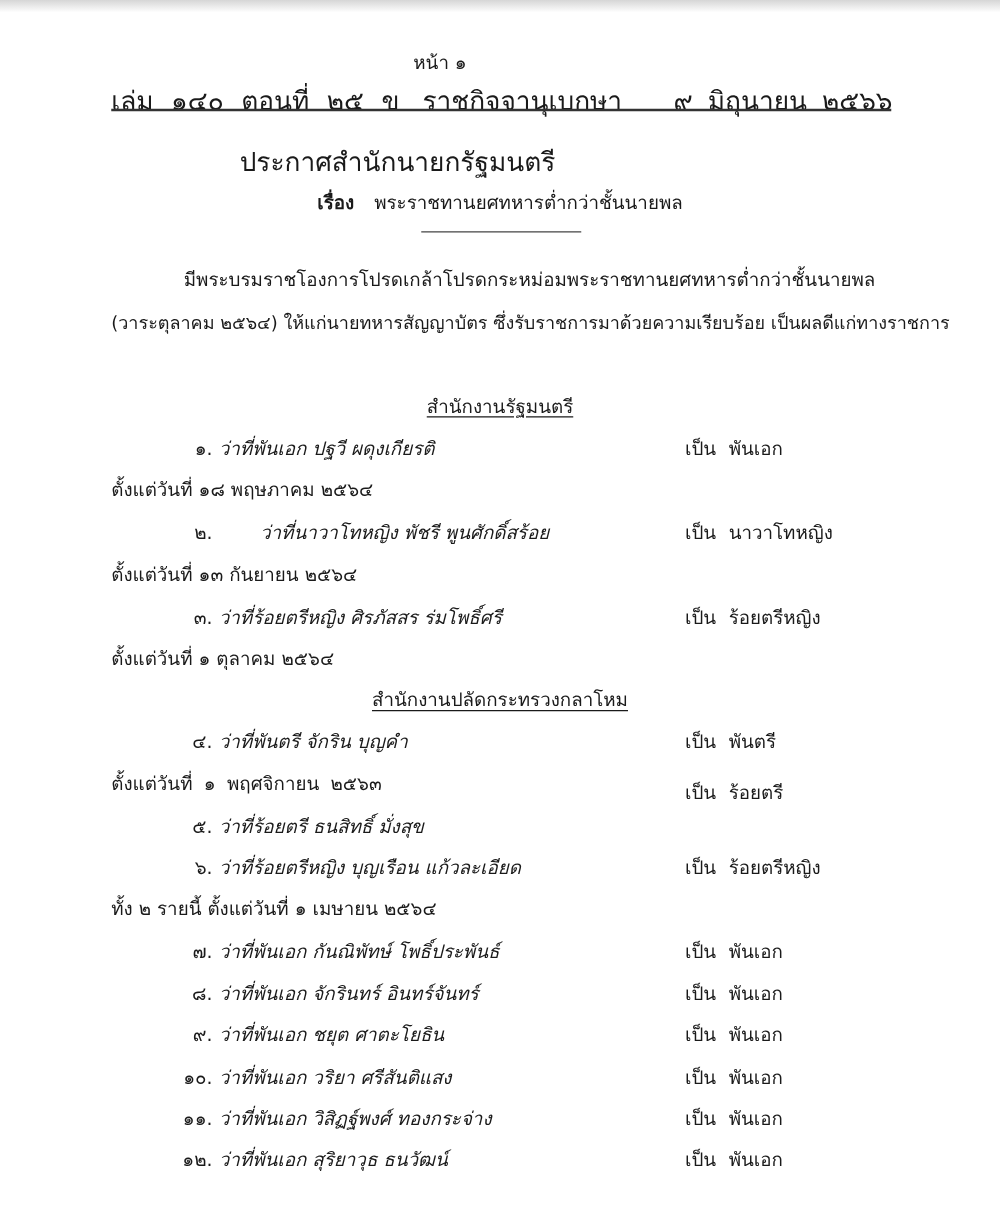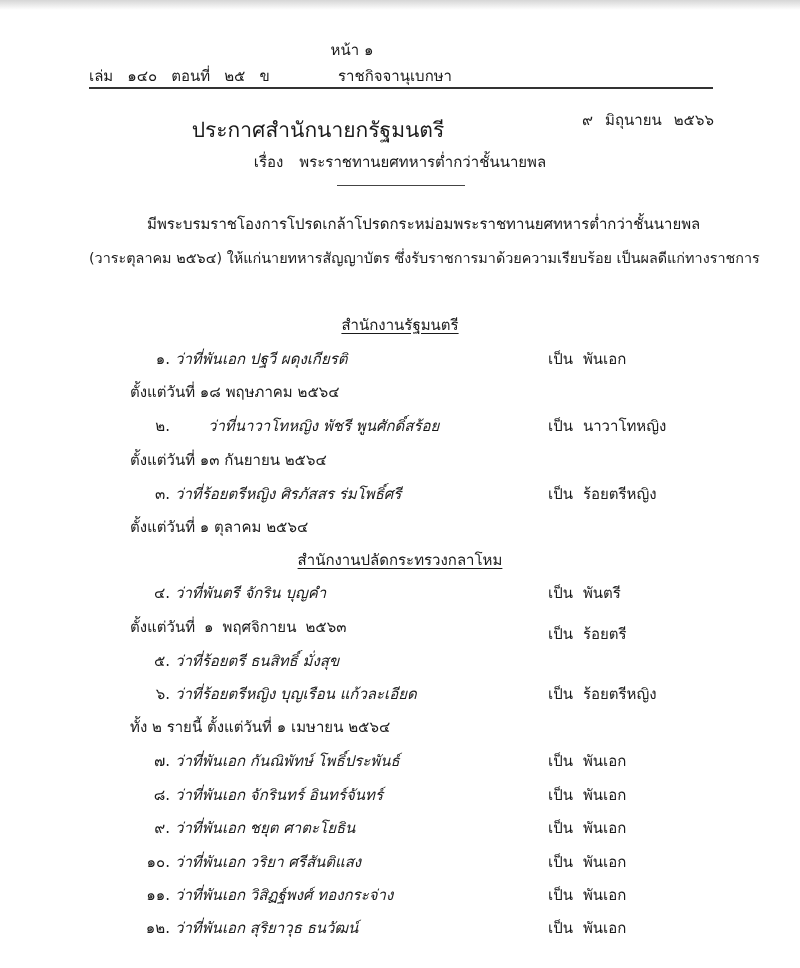--- a/index.html
+++ b/index.html
@@ -13,38 +13,38 @@
     .top-shadow {
       position: absolute; left: 0; top: 0; width: 800px; height: 10px;
       background: linear-gradient(#d6d6d6, rgba(255,255,255,0));
     }
     .page {
       position: absolute; left: 0; top: 0; width: 800px; height: 968px;
       font-size: 15px;
     }
     .abs { position: absolute; white-space: nowrap; }
     .pg-no { left: 0; width: 704px; top: 38px; text-align: center; font-size: 15px; }
-    .hdr { top: 64px; font-size: 15px; }
+    .hdr { top: 64px; font-size: 21px; }
     .hdr-vol { left: 89px; }
     .hdr-vol span { margin-right: 14px; }
     .hdr-title { left: 338px; }
-    .hdr-date { right: 86px; margin-top: 44px; }
+    .hdr-date { right: 86px; }
     .hdr-date span { margin-left: 12px; }
     .rule { position: absolute; left: 89px; top: 87px; width: 624px; height: 0; border-top: 2px solid #333; }
     .title { left: 0; width: 636px; top: 113px; text-align: center; font-size: 21px; }
     .subject { left: 0; width: 800px; top: 150px; text-align: center; font-size: 15px; }
-    .subject span:first-child { margin-right: 16px; }
+    .subject span:first-child { margin-right: 16px; font-weight: bold; }
     .short-rule { position: absolute; left: 337px; top: 185px; width: 128px; border-top: 1.5px solid #444; }
     .para { left: 89px; font-size: 15px; }
     .section { left: 0; width: 800px; text-align: center; text-decoration: underline; text-underline-offset: 3px; }
     .item-num { text-align: right; width: 40px; }
     .item-name { left: 175px; font-style: italic; }
     .item-be { left: 548px; }
     .item-be span:first-child { margin-right: 10px; }
-    .since { left: 89px; margin-left: 41px; }
+    .since { left: 89px; }
   </style>
 </head>
 <body>
 
 <div class="top-shadow"></div>
 
 <div class="page">
 
   <div class="abs pg-no">หน้า ๑</div>
 

